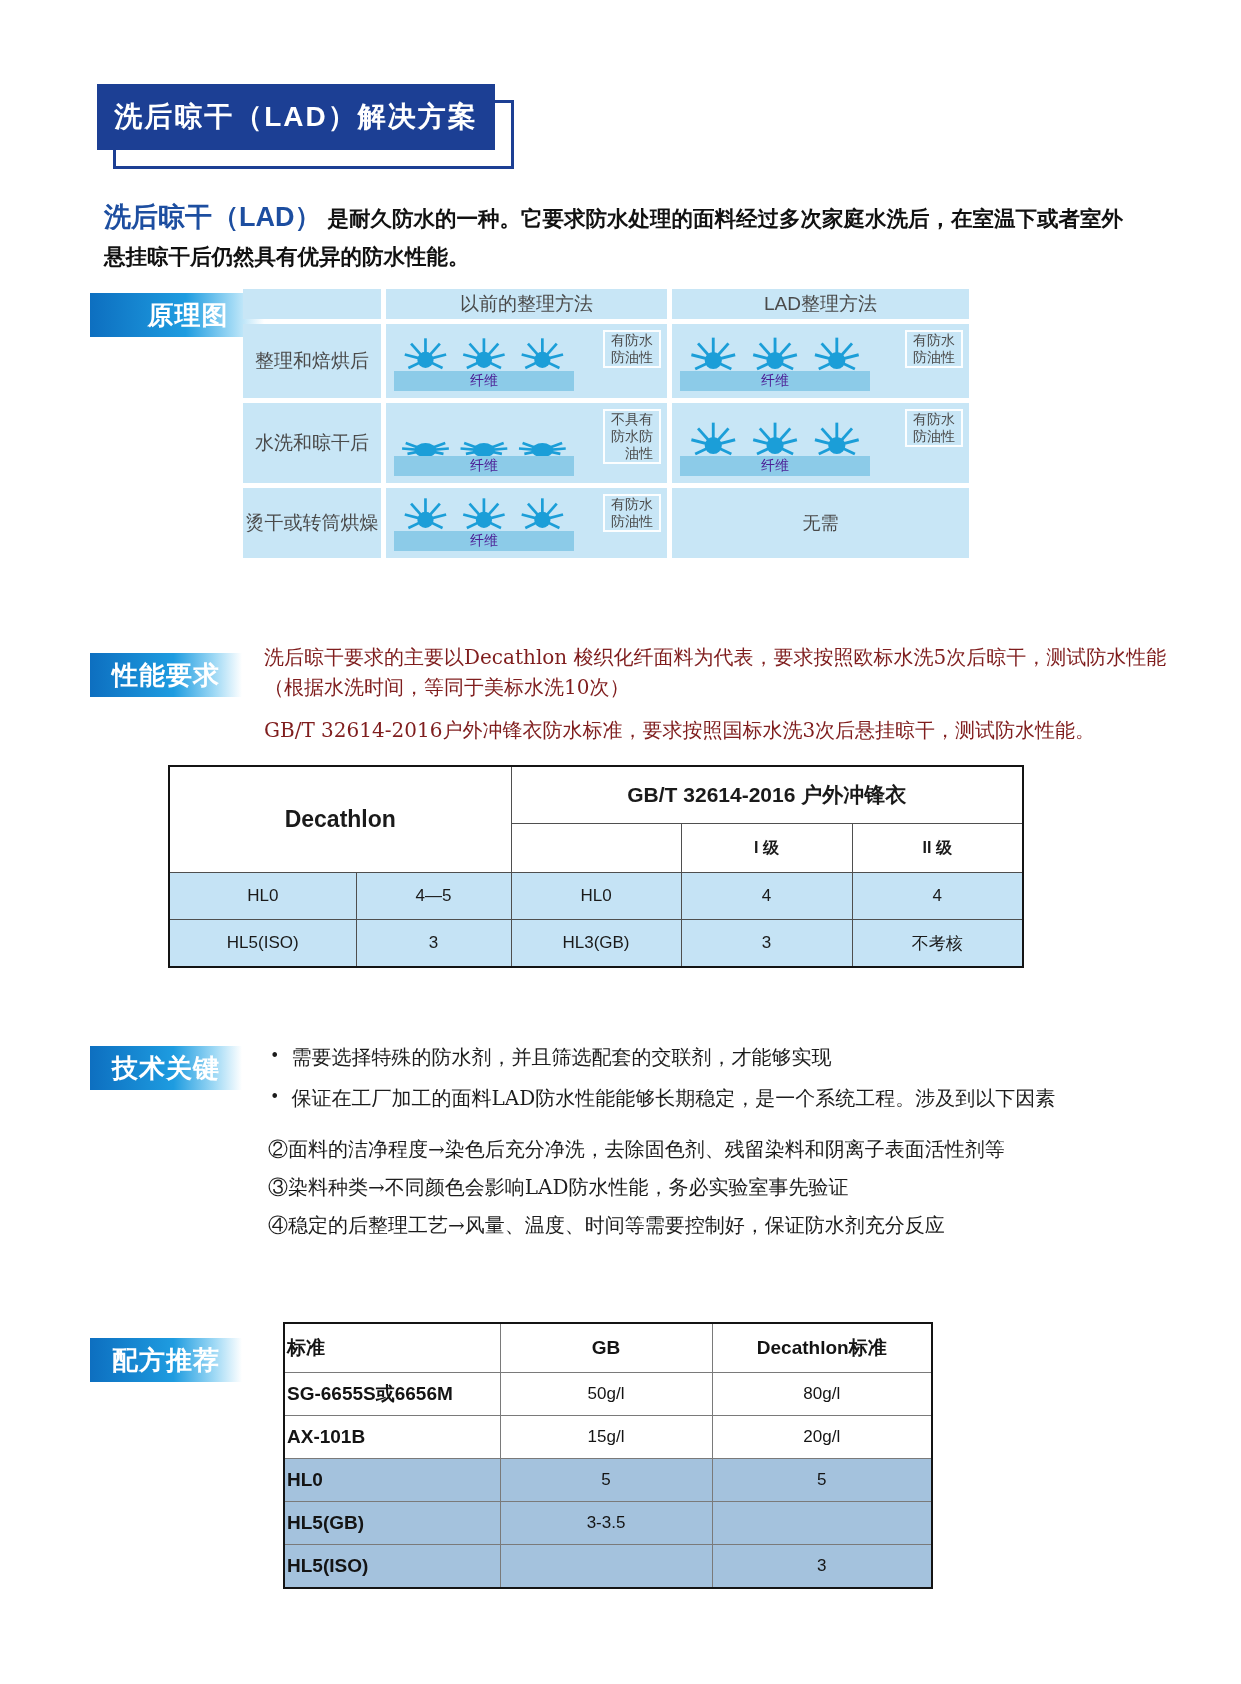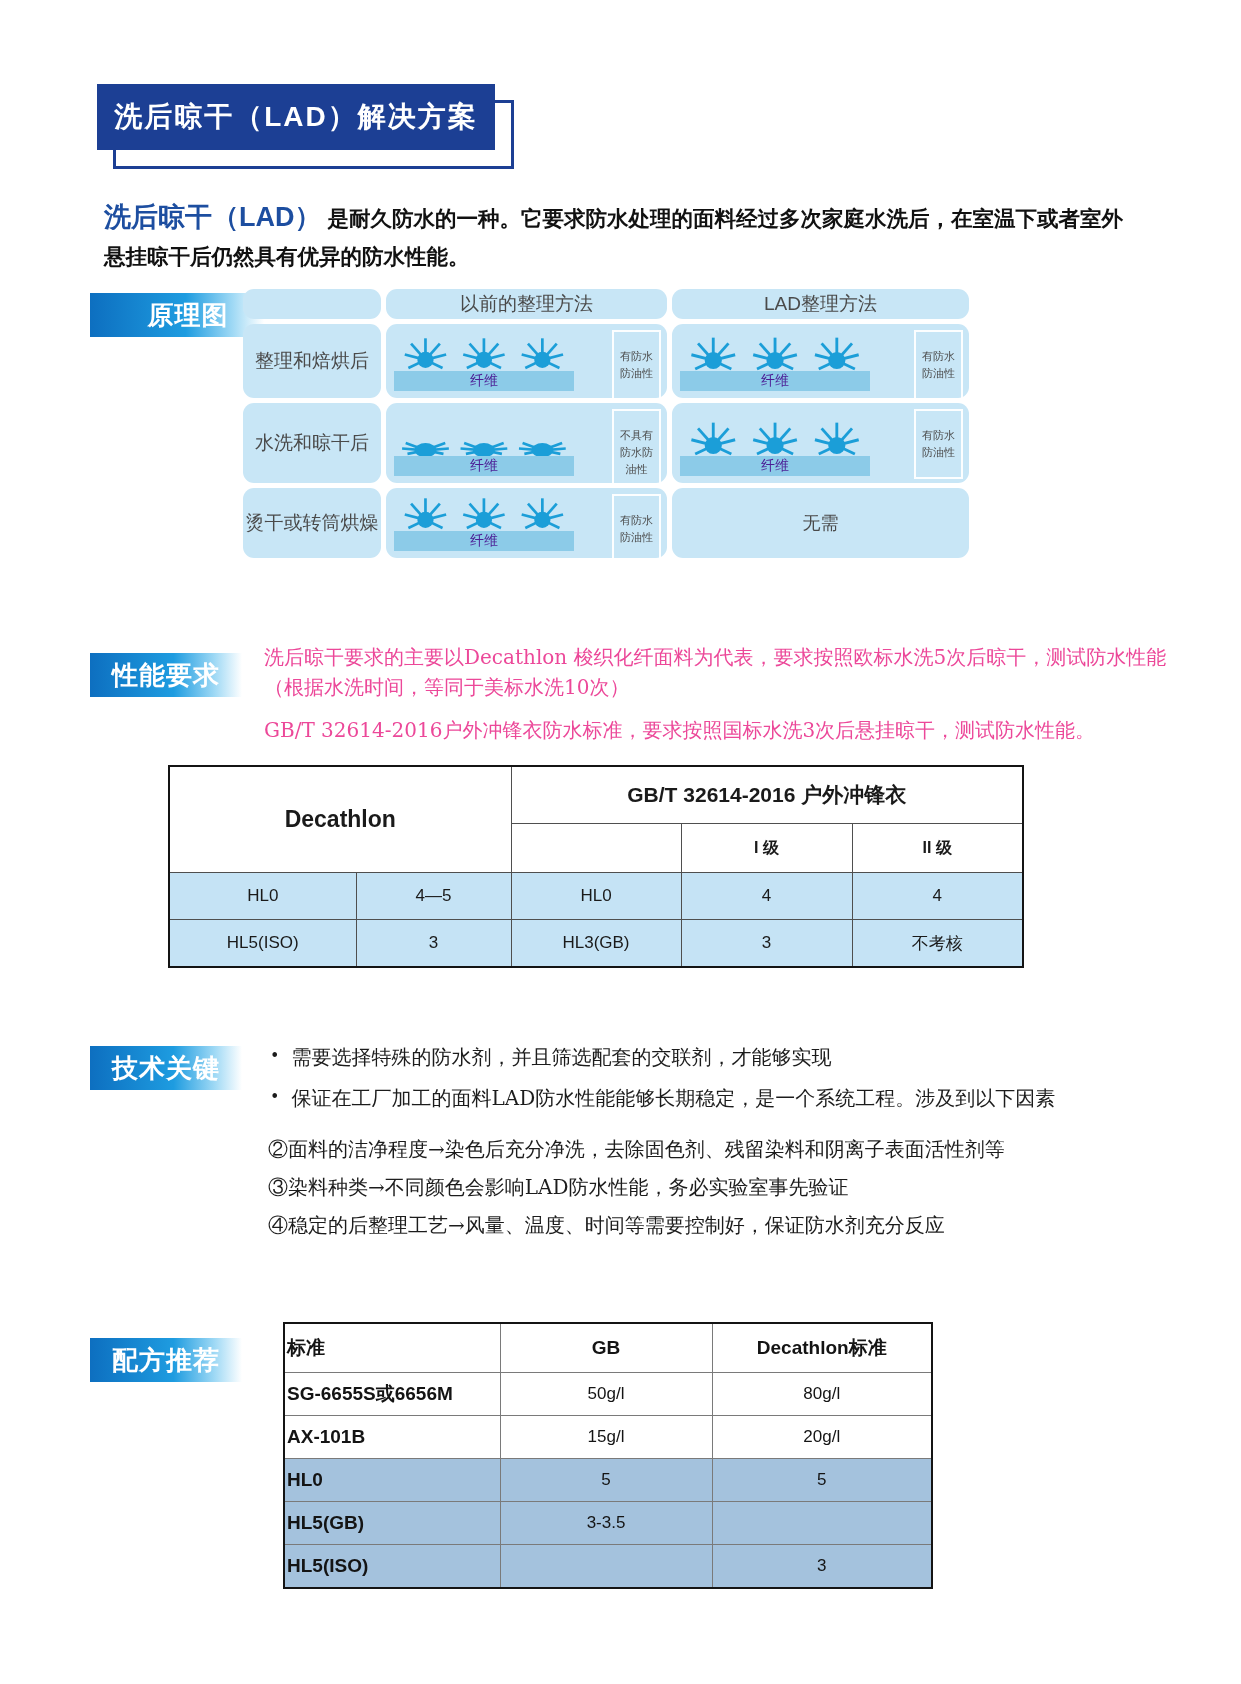--- a/index.html
+++ b/index.html
@@ -25,37 +25,37 @@
     background:linear-gradient(90deg,#0d6fc0 0%,#1e9ce0 55%,#9fd9f5 82%,#ffffff 100%);
     color:#ffffff;font-size:26px;font-weight:bold;letter-spacing:1px;
     display:flex;align-items:center;justify-content:center;
   }
   
   .diagram{
     position:absolute;left:243px;top:289px;
     display:grid;grid-template-columns:138px 281px 297px;
     grid-template-rows:30px 74px 80px 70px;gap:5px;
   }
-  .dcell{background:#c8e6f6;color:#4a4a4a;border-radius:11px;}
+  .dcell{background:#c8e6f6;color:#4a4a4a;}
   .dcell.head{display:flex;align-items:center;justify-content:center;font-size:19px;}
   .dcell.rowlab{display:flex;align-items:center;justify-content:center;font-size:19px;}
   .dcell.fib{position:relative;}
   .fbar{
     position:absolute;left:8px;bottom:7px;width:64%;height:20px;background:#8ccbe8;
     display:flex;align-items:center;justify-content:center;font-size:14px;color:#4c1d95;
   }
   .suns{position:absolute;left:8px;bottom:25px;width:64%;height:46px;}
   .badge{
     position:absolute;right:6px;top:6px;border:2px solid rgba(255,255,255,0.95);
-    padding:16px 6px;font-size:11px;line-height:17px;color:#4a4a4a;white-space:pre-line;text-align:center;
+    padding:0 6px;font-size:14px;line-height:17px;color:#4a4a4a;white-space:pre-line;text-align:right;
   }
   .noneed{display:flex;align-items:center;justify-content:center;font-size:18px;}
   .hidden-defs{position:absolute;width:0;height:0;overflow:hidden;}
   
-  .perf-text{position:absolute;left:264px;top:642px;color:#ec4899;
+  .perf-text{position:absolute;left:264px;top:642px;color:#7f1d1d;
     font-family:"DejaVu Serif",serif;font-size:20px;line-height:30px;white-space:nowrap;}
   .perf-text .p3{margin-top:13px;}
   .ptable{position:absolute;left:168px;top:765px;border-collapse:collapse;table-layout:fixed;
     font-family:"Liberation Sans",sans-serif;color:#1a1a1a;}
   .ptable td{border:1px solid #4f4f4f;text-align:center;vertical-align:middle;font-size:17px;}
   .ptable{border:2px solid #141414;}
   .ptable .dec{font-size:23px;font-weight:bold;}
   .ptable .gbt{font-size:21px;font-weight:bold;height:54px;}
   .ptable .grade{font-size:16px;font-weight:bold;height:46px;}
   .ptable .data td{background:#c5e3f5;height:44px;}

